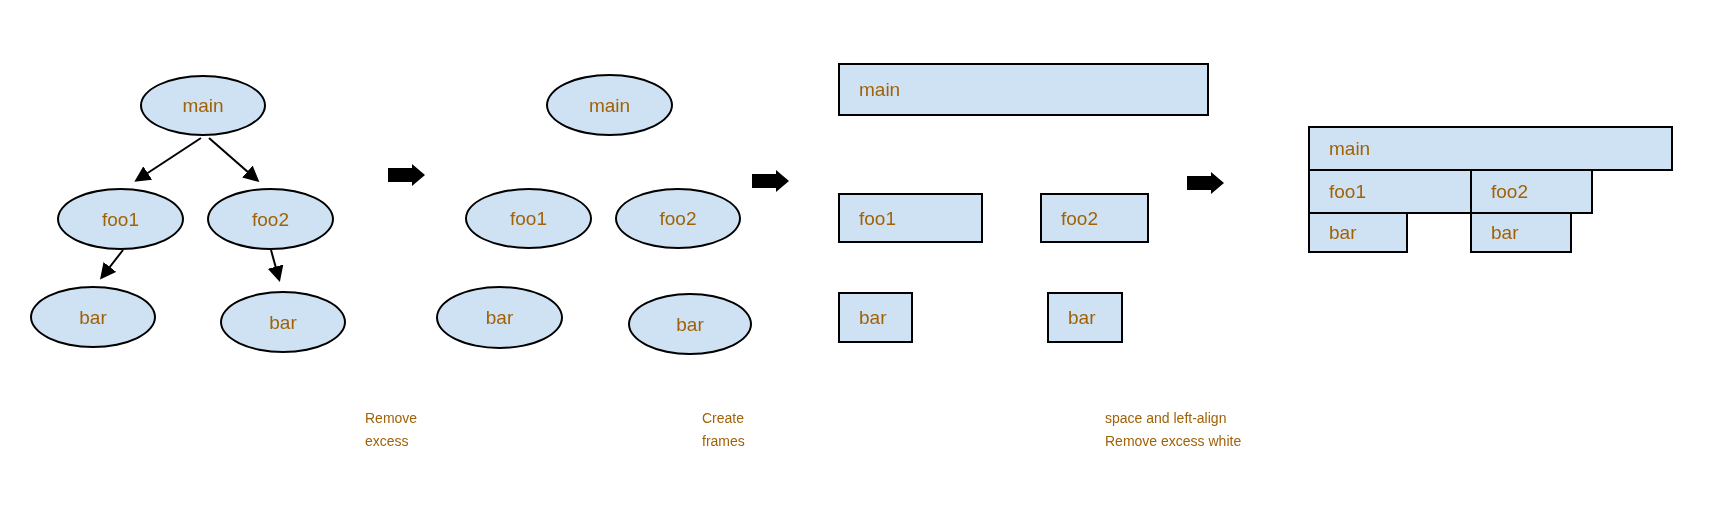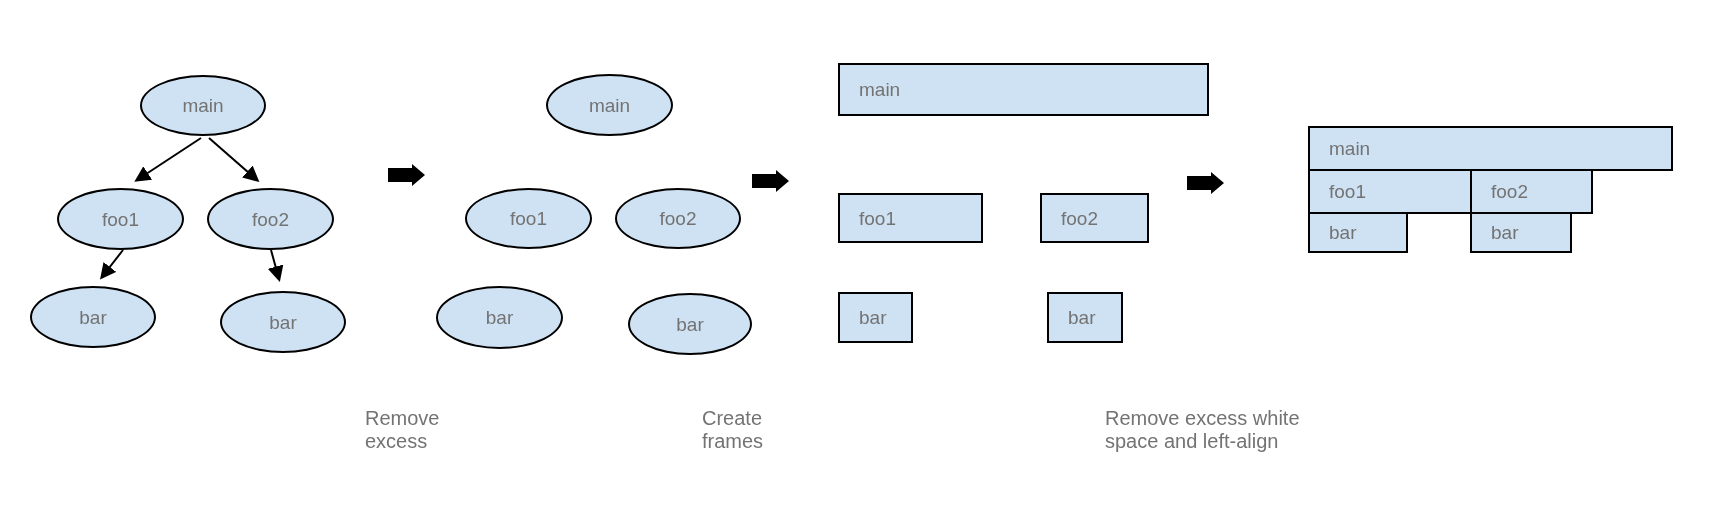--- a/index.html
+++ b/index.html
@@ -2,21 +2,21 @@
 <html style="--node-fill: #cfe2f3; --node-stroke: #000000; --arrow: #000000; --background: #ffffff;"><head>
 <meta charset="utf-8">
 <style>
   html, body { margin: 0; padding: 0; background: #fff; }
   .canvas {
     position: relative;
     width: 1717px;
     height: 492px;
     background: var(--background, #ffffff);
     font-family: "Liberation Sans", sans-serif;
-    color: #737373;
+    color: #a16207;
     overflow: hidden;
   }
   .node {
     position: absolute;
     box-sizing: border-box;
     background: var(--node-fill, #cfe2f3);
     border: 2px solid var(--node-stroke, #000000);
     display: flex;
     align-items: center;
     font-size: 19px;
@@ -24,21 +24,21 @@
   }
   .ellipse { border-radius: 50%; justify-content: center; }
   .frame   { justify-content: flex-start; padding-left: 19px; }
   .edges   { position: absolute; left: 0; top: 0; pointer-events: none; }
   .edges line { stroke: var(--arrow, #000000); stroke-width: 2; }
   .edges marker path { fill: var(--arrow, #000000); }
   .step-arrow { position: absolute; }
   .step-arrow polygon { fill: var(--arrow, #000000); }
   .caption {
     position: absolute;
-    font-size: 20px;
+    font-size: 14px;
     line-height: 23px;
     white-space: nowrap;
   }
   .caption span { display: block; }
 </style>
 </head>
 <body>
 
 <div class="canvas">
 
@@ -132,17 +132,17 @@
 
   <div class="caption" style="left:365px;top:407px">
     <span>Remove</span>
     <span>excess</span>
   </div>
   <div class="caption" style="left:702px;top:407px">
     <span>Create</span>
     <span>frames</span>
   </div>
   <div class="caption" style="left:1105px;top:407px">
+    <span>space and left-align</span>
     <span>Remove excess white</span>
-    <span>space and left-align</span>
   </div>
 
 </div>
 
 </body></html>

